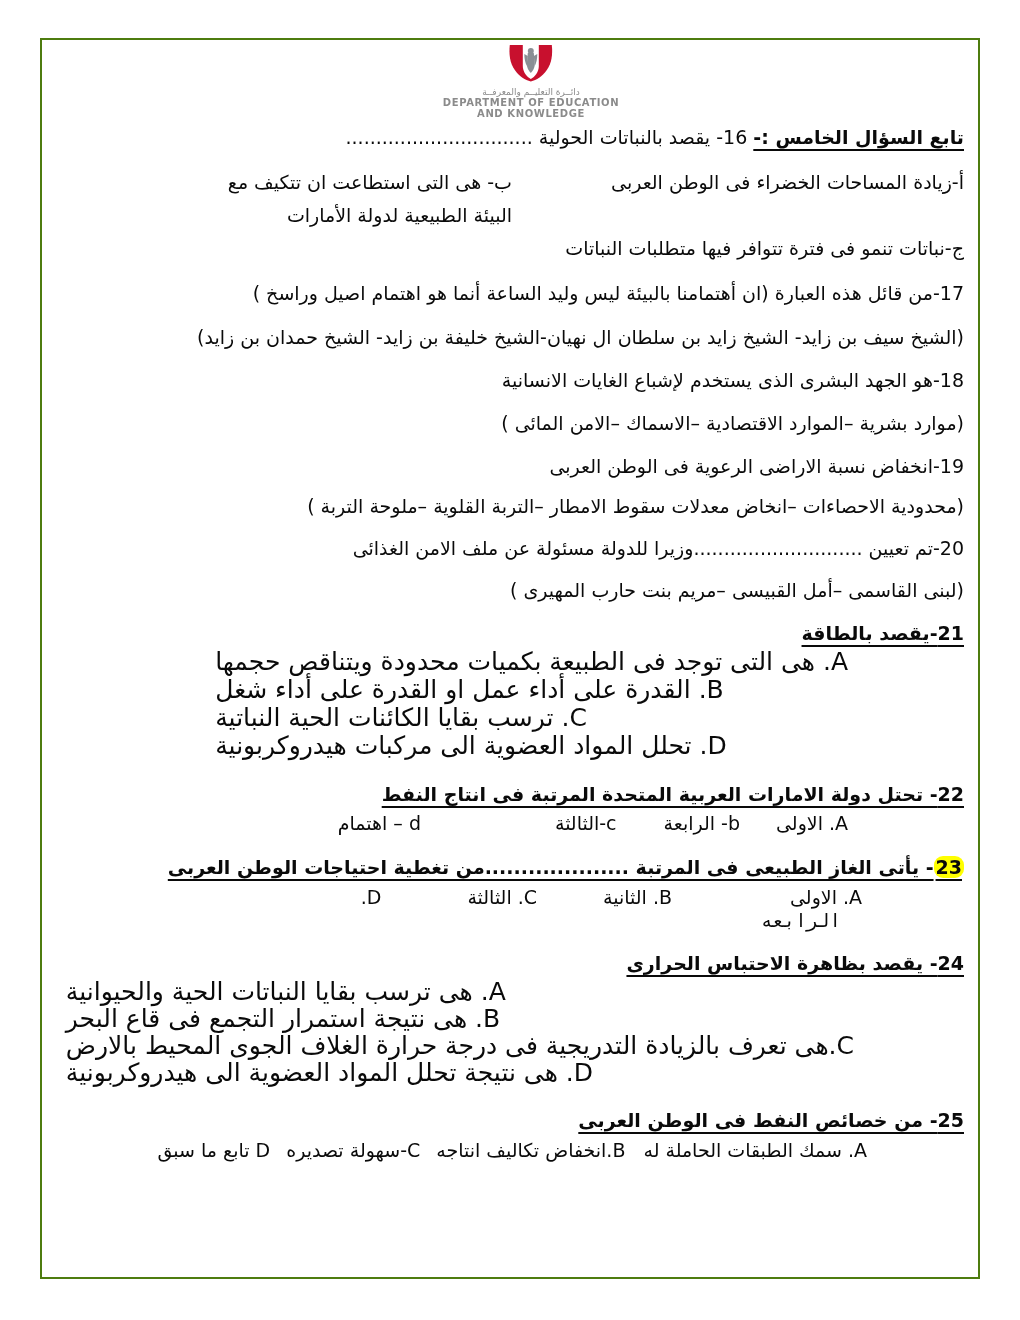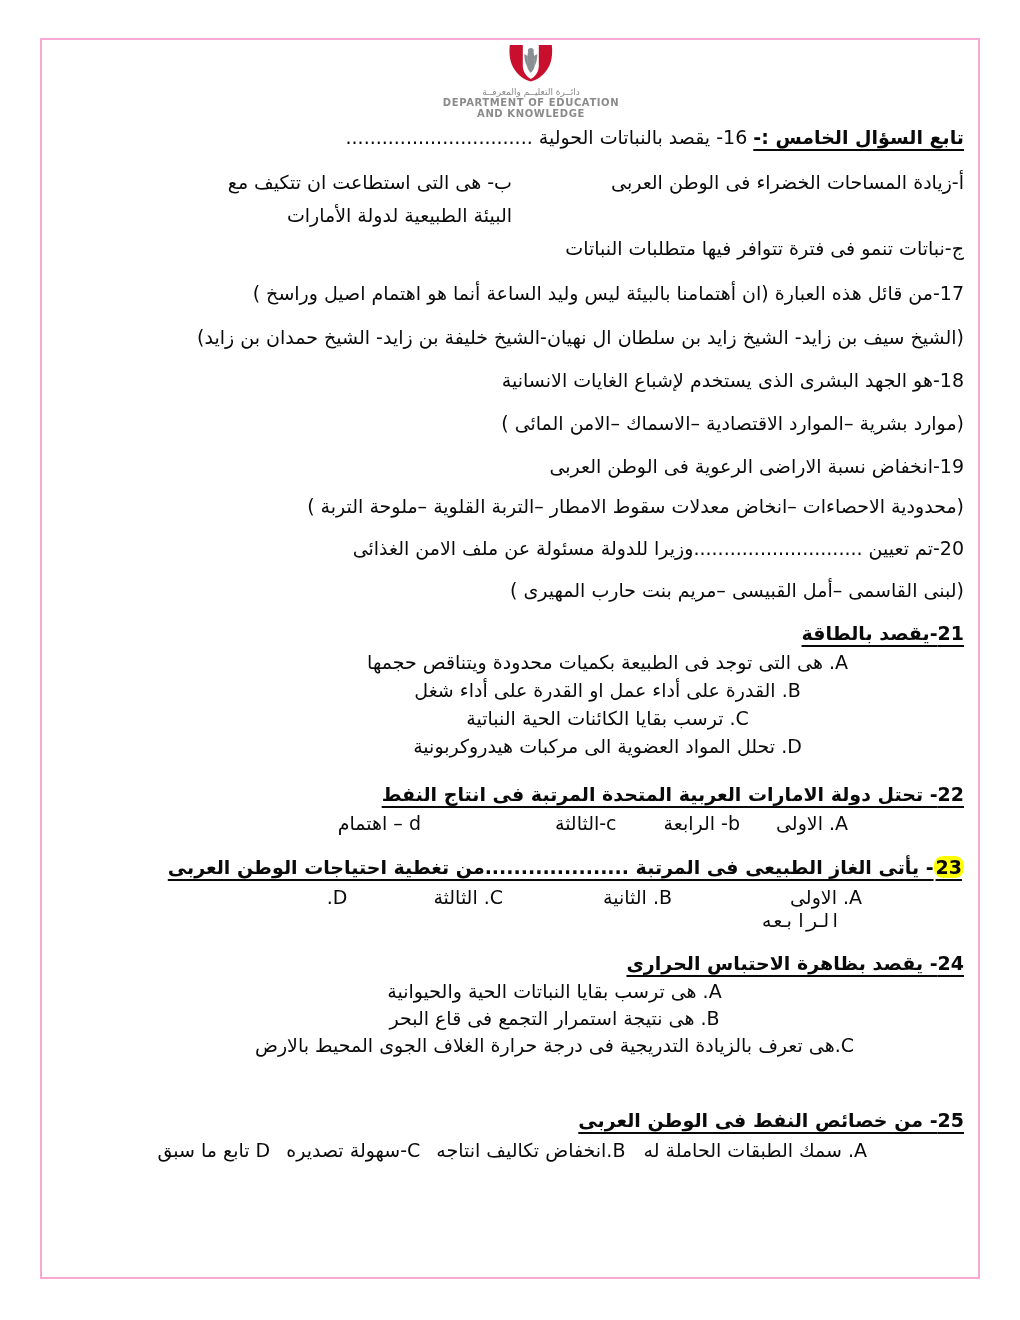--- a/index.html
+++ b/index.html
@@ -6,41 +6,41 @@
   body{
     width:1020px;height:1320px;
     font-family:"DejaVu Sans", sans-serif;
     color:#0a0a0a;
     position:relative;
     overflow:hidden;
   }
   .sheet{position:absolute;left:0;top:0;width:1020px;height:1320px;background:#fff;}
   .frame{
     position:absolute;left:40px;top:38px;width:936px;height:1237px;
-    border:2px solid #f9a8d4;
+    border:2px solid #4d7c0f;
   }
   .logo{
     position:absolute;top:4px;left:50%;transform:translateX(calc(-50% + 21px));
     text-align:center;direction:ltr;line-height:1.1;
   }
   .logo .ar{font-size:9px;color:#8b8b8b;margin-top:2px;letter-spacing:1px;}
   .logo .en{font-size:10px;font-weight:bold;color:#8b8b8b;letter-spacing:.6px;}
   .line{
     position:absolute;right:14px;direction:rtl;text-align:right;
     font-size:19px;line-height:30px;white-space:nowrap;
   }
   .hdr{font-weight:bold;text-decoration:underline;text-decoration-thickness:2px;text-underline-offset:5px;}
   .row-ab{
     position:absolute;right:14px;left:158px;top:126px;
     display:flex;direction:rtl;justify-content:space-between;
     font-size:19px;line-height:33px;
   }
   .row-ab .opt-a{white-space:nowrap;}
   .row-ab .opt-b{width:312px;text-align:right;}
-  .optlist{position:absolute;direction:rtl;text-align:center;font-size:19px;line-height:28px;white-space:nowrap;}
+  .optlist{position:absolute;direction:rtl;text-align:left;font-size:25px;line-height:28px;white-space:nowrap;}
   .optrow{position:absolute;display:flex;direction:rtl;font-size:19px;line-height:28px;white-space:nowrap;}
   .hl{background:#ffff00;font-weight:bold;padding:0 2px;border-radius:9px;}
   .q23d{position:absolute;direction:rtl;font-size:19px;line-height:26px;white-space:nowrap;font-family:Liberation Mono, monospace;}
 </style>
 </head>
 <body>
 
 <div class="sheet">
   <div class="frame">
 
@@ -95,31 +95,32 @@
       <span style="margin-left:47px">b- الرابعة</span>
       <span style="margin-left:134px">c-الثالثة</span>
       <span>d – اهتمام</span>
     </div>
 
     <div class="line hdr" style="top:812px">
       <span class="hl">23</span><span>- يأتى الغاز الطبيعى فى المرتبة ....................من تغطية احتياجات الوطن العربى</span>
     </div>
     <div class="optrow" style="top:843px;right:116px">
       <span style="margin-left:118px">A. الاولى</span>
-      <span style="margin-left:100px">B. الثانية</span>
+      <span style="margin-left:66px">B. الثانية</span>
       <span style="margin-left:86px">C. الثالثة</span>
       <span>D.</span>
     </div>
     <div class="q23d" style="top:869px;right:137px">الرابعه</div>
 
     <div class="line hdr" style="top:908px">24- يقصد بظاهرة الاحتباس الحرارى</div>
     <div class="optlist" style="top:938px;right:124px;line-height:27px">
       <div>A. هى ترسب بقايا النباتات الحية والحيوانية</div>
       <div>B. هى نتيجة استمرار التجمع فى قاع البحر</div>
       <div>C.هى تعرف بالزيادة التدريجية فى درجة حرارة الغلاف الجوى المحيط بالارض</div>
+      <div>D. هى نتيجة تحلل المواد العضوية الى هيدروكربونية</div>
     </div>
 
     <div class="line hdr" style="top:1065px">25- من خصائص النفط فى الوطن العربى</div>
     <div class="optrow" style="top:1096px;right:111px">
       <span style="margin-left:18px">A.  سمك الطبقات الحاملة له</span>
       <span style="margin-left:16px">B.انخفاض تكاليف انتاجه</span>
       <span style="margin-left:16px">C-سهولة تصديره</span>
       <span>D تابع ما سبق</span>
     </div>
 

